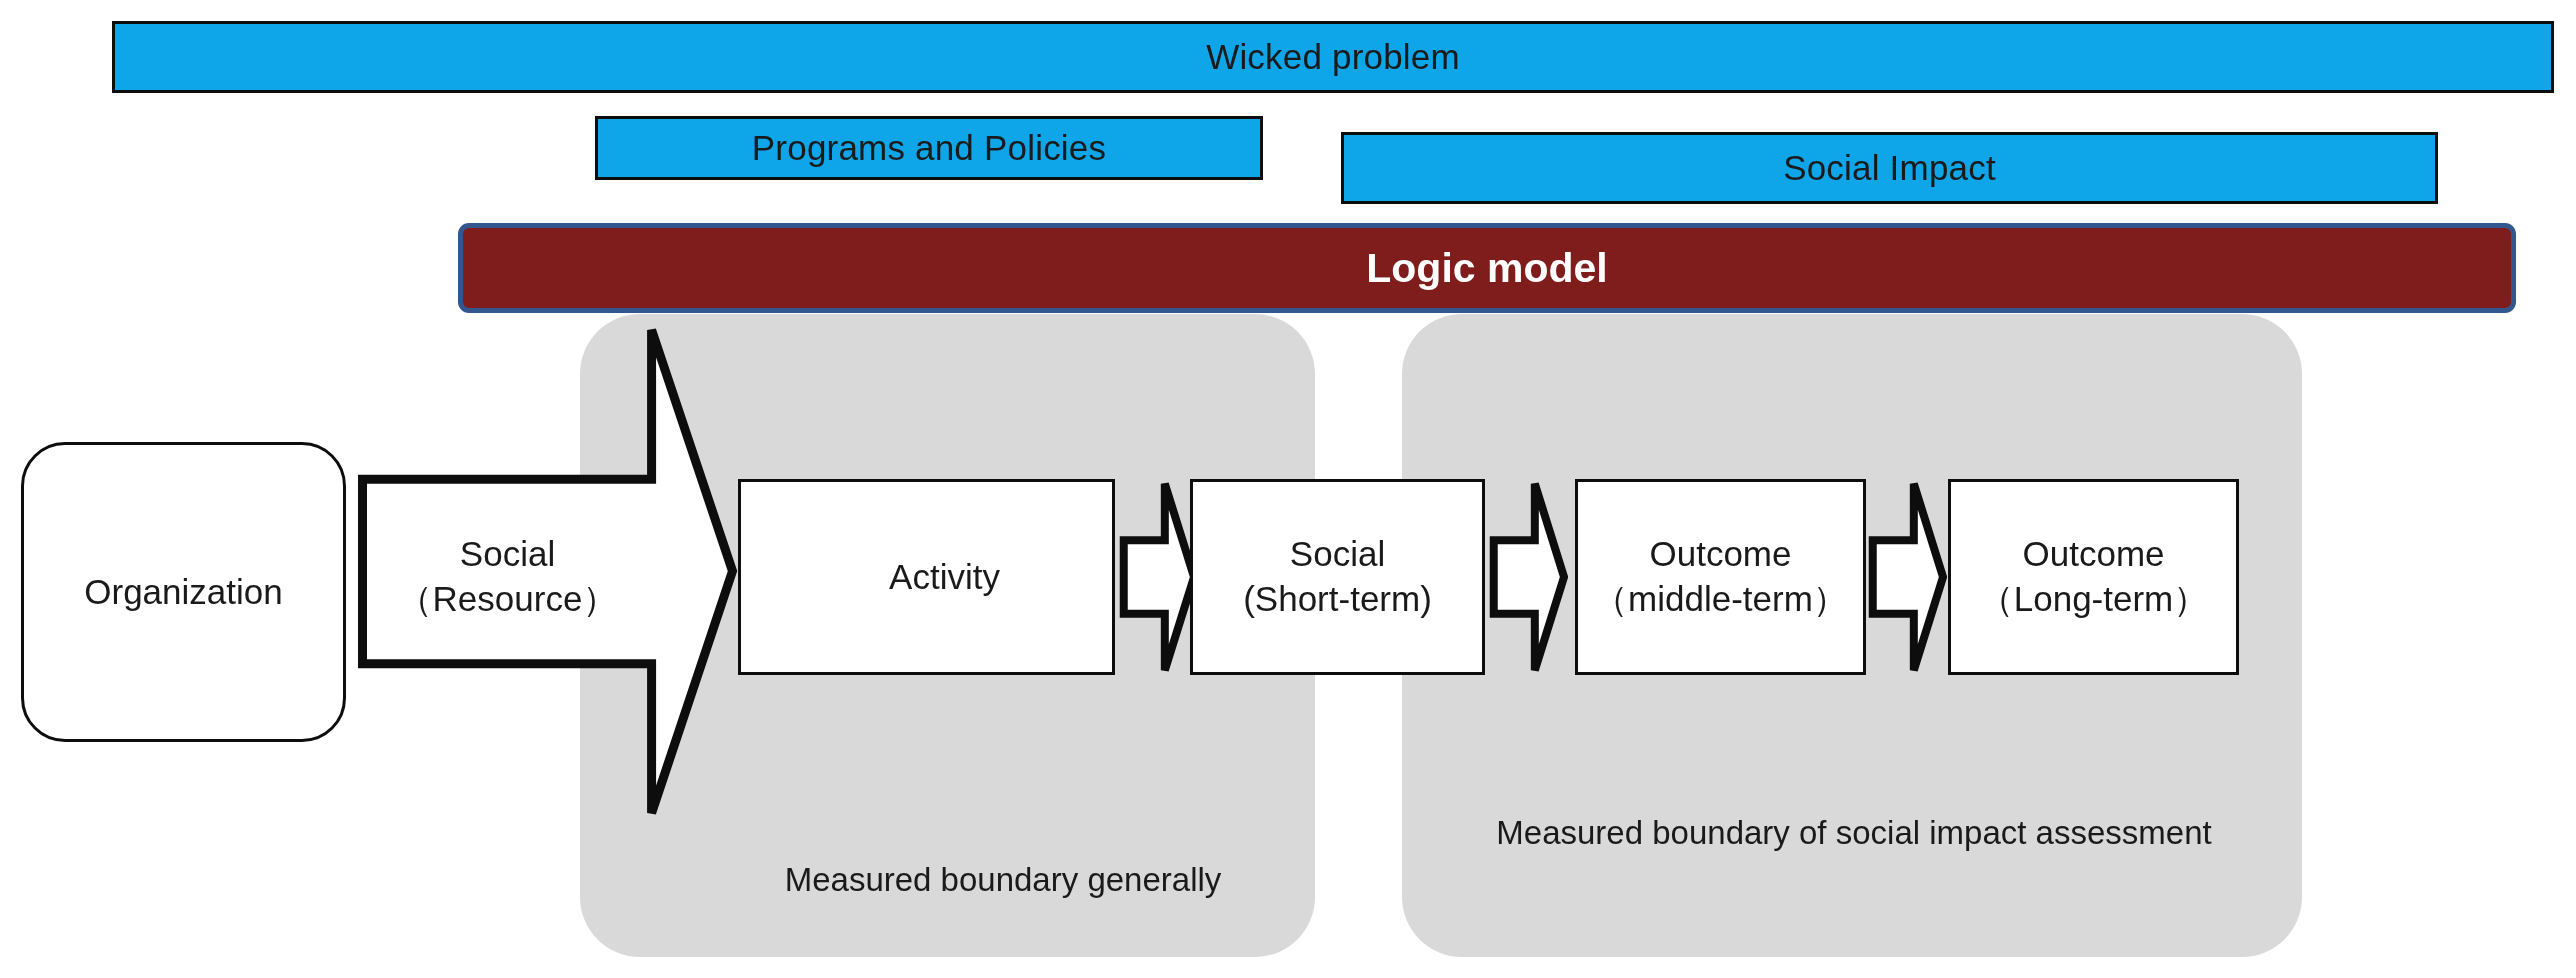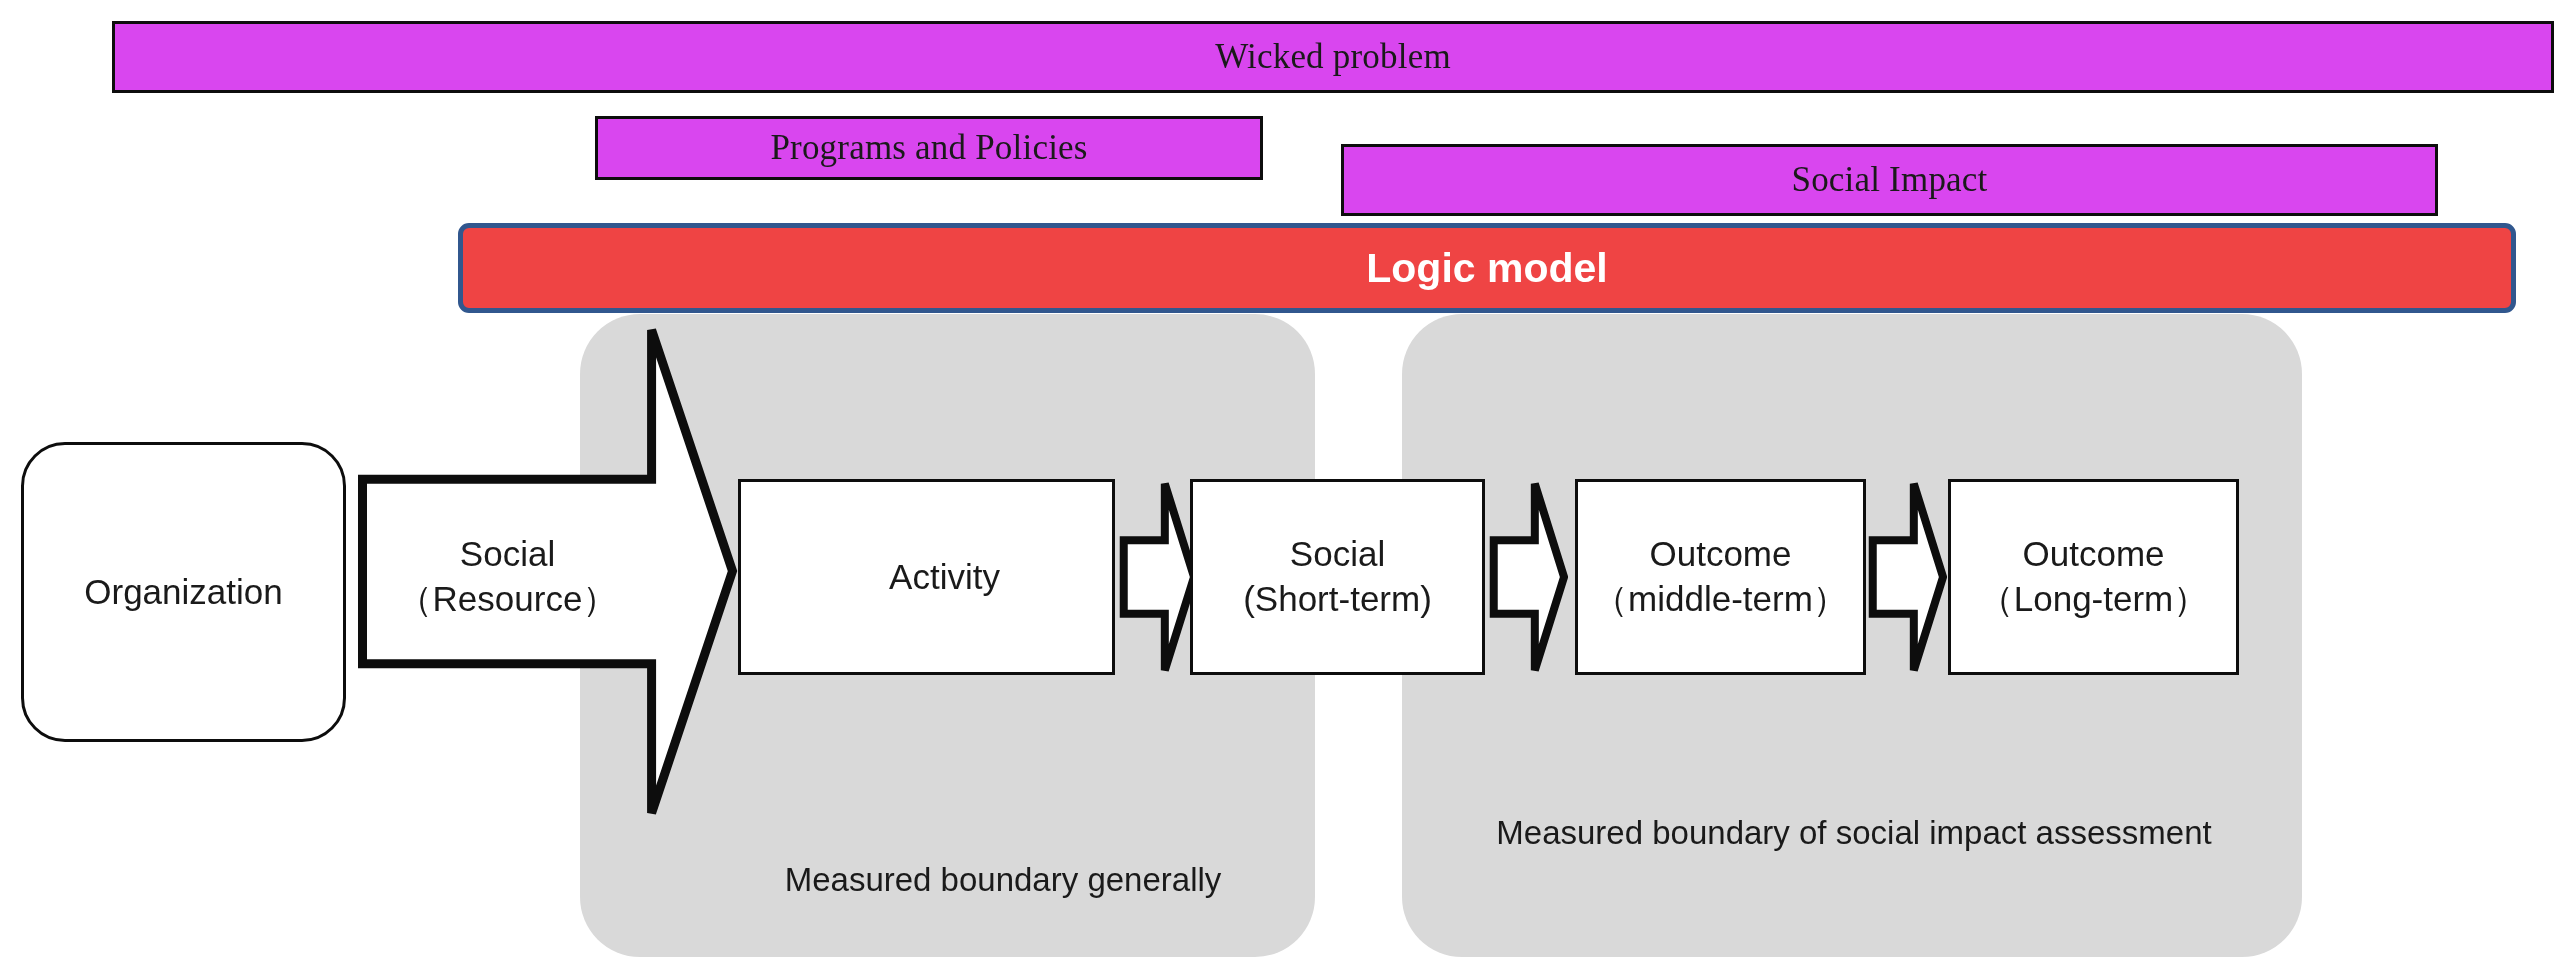--- a/index.html
+++ b/index.html
@@ -15,43 +15,42 @@
     width: 2576px;
     height: 979px;
     background: #ffffff;
     overflow: hidden;
   }
 
   
   .banner {
     position: absolute;
     box-sizing: border-box;
-    background: #d946ef;
+    background: #0ea5e9;
     border: 3.9px solid #0d0d0d;
     display: flex;
     align-items: center;
     justify-content: center;
     color: #1a1a1a;
     font-size: 35px;
     letter-spacing: 0.2px;
-    font-family: Liberation Serif, serif;
   }
   #wicked-problem-box { left: 112px; top: 21px; width: 2442px; height: 72px; }
   #programs-policies-box { left: 595px; top: 116px; width: 668px; height: 64px; }
-  #social-impact-box { left: 1341px; top: 132px; width: 1097px; height: 72px; margin-top: 12px; }
+  #social-impact-box { left: 1341px; top: 132px; width: 1097px; height: 72px; }
 
   
   #logic-model-bar {
     position: absolute;
     left: 458px;
     top: 223px;
     width: 2058px;
     height: 90px;
     box-sizing: border-box;
-    background: #ef4444;
+    background: #7f1d1d;
     border: 5.5px solid #31578e;
     border-radius: 11px;
     display: flex;
     align-items: center;
     justify-content: center;
     color: #ffffff;
     font-size: 41px;
     font-weight: bold;
   }
 

